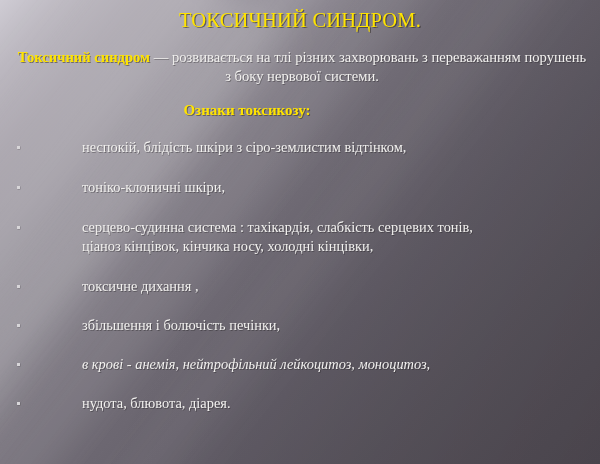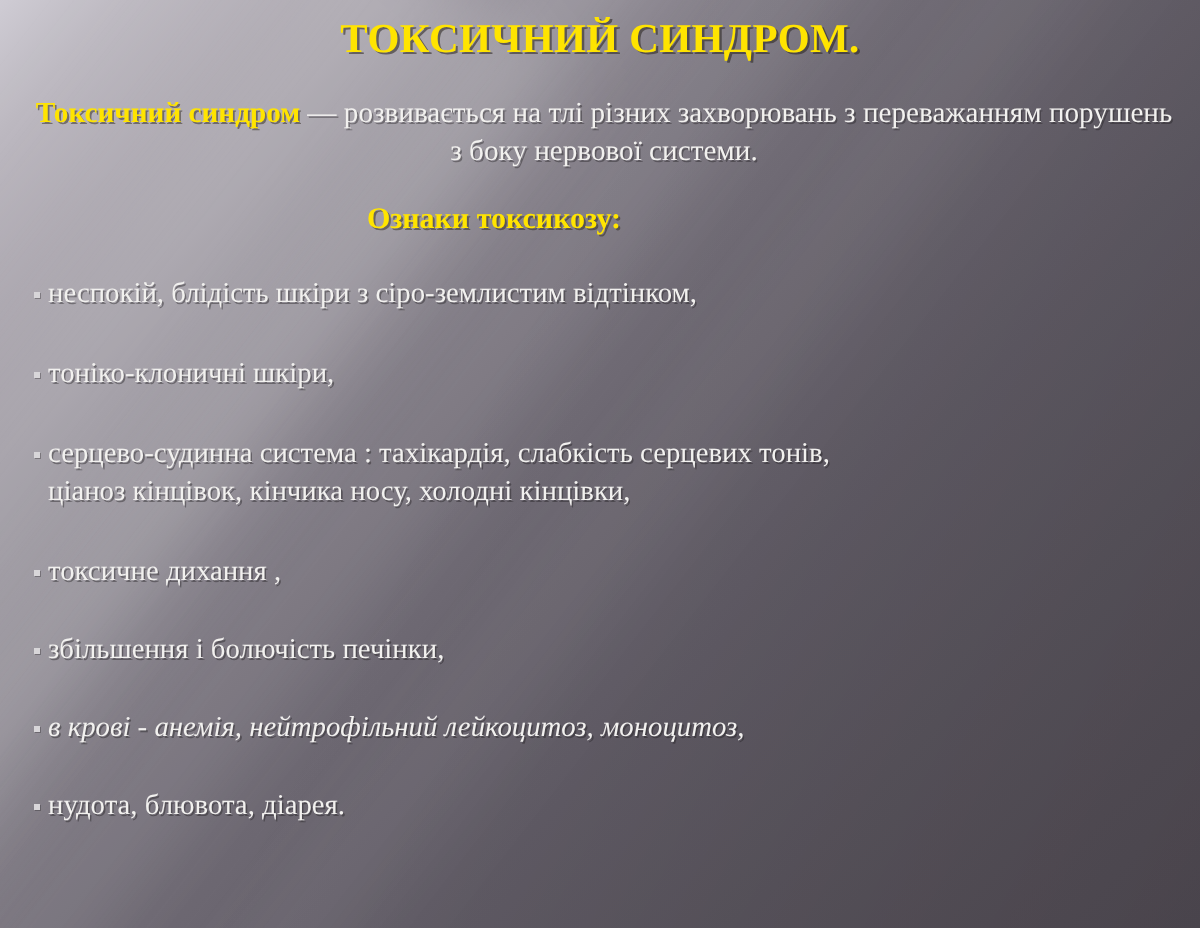--- a/index.html
+++ b/index.html
@@ -99,21 +99,21 @@
   }
 
   .slide-title {
     position: absolute;
     left: 0;
     top: 9px;
     width: 600px;
     text-align: center;
     color: #ffe400;
     font-size: 20.5px;
-    font-weight: bold;
+    font-weight: normal;
     letter-spacing: 0.2px;
     text-shadow: 1.2px 1.2px 0 rgba(40,35,30,0.55);
   }
 
   .lead {
     position: absolute;
     left: 16px;
     top: 48px;
     width: 572px;
     color: #f2f1ef;
@@ -142,21 +142,21 @@
 
   .bullets {
     position: absolute;
     left: 0;
     top: 132px;
     width: 600px;
   }
 
   .bullet-row {
     position: relative;
-    padding-left: 24px;
+    padding-left: 82px;
     padding-right: 10px;
     color: #f2f1ef;
     font-size: 14.4px;
     line-height: 18.2px;
     text-shadow: 0.8px 0.8px 0 rgba(30,28,30,0.42);
   }
 
   .bullet-row .dot {
     position: absolute;
     left: 17px;

